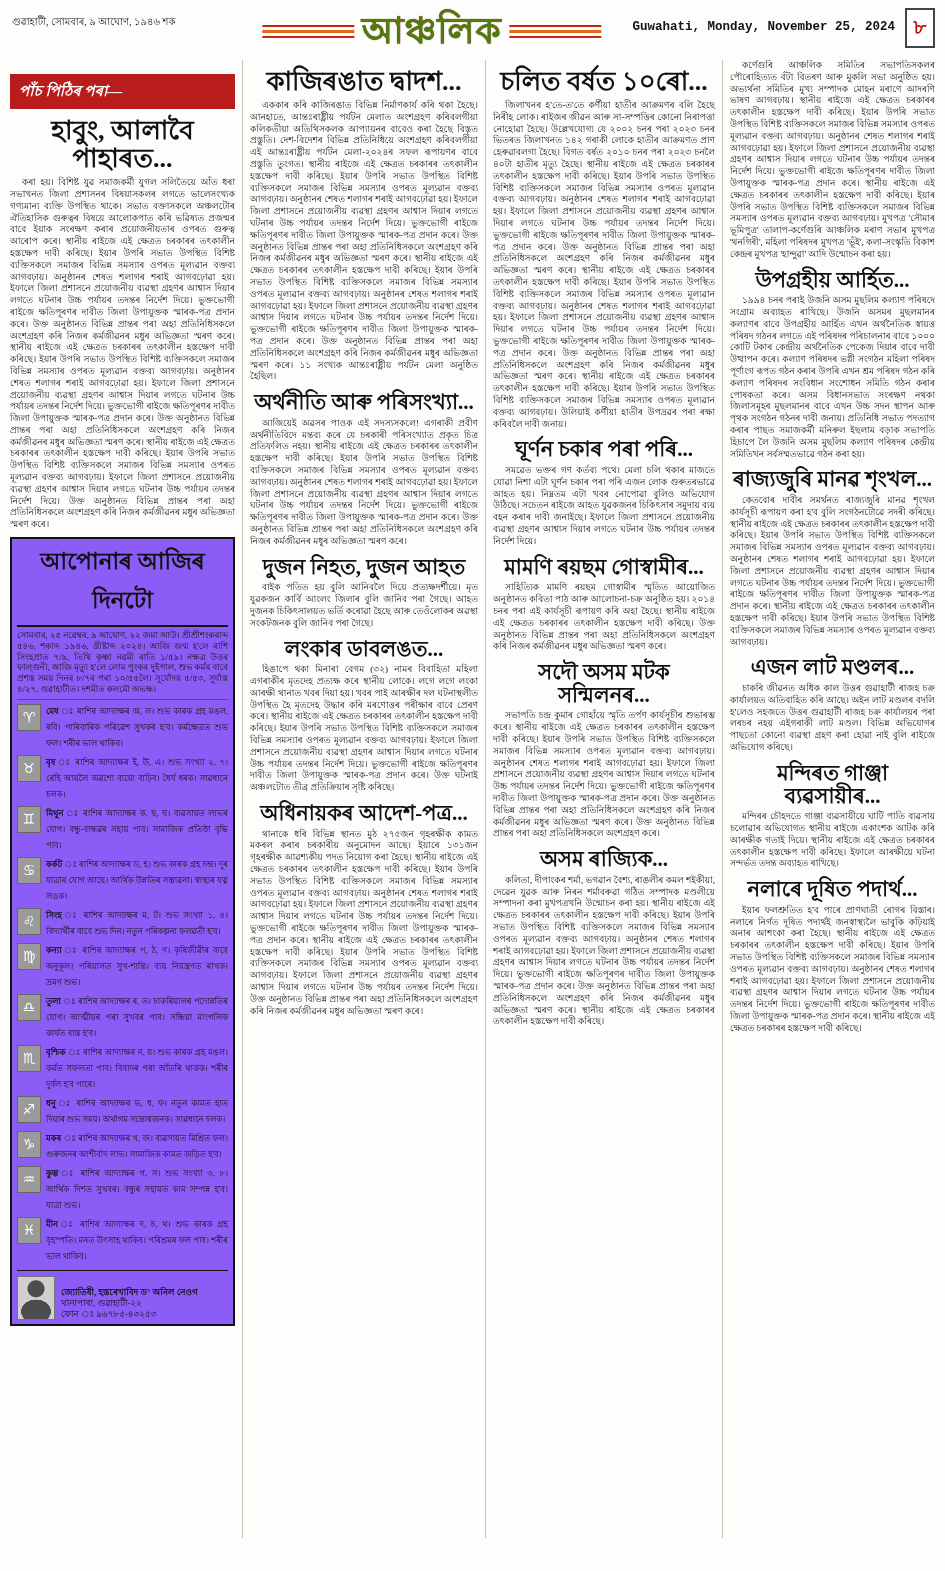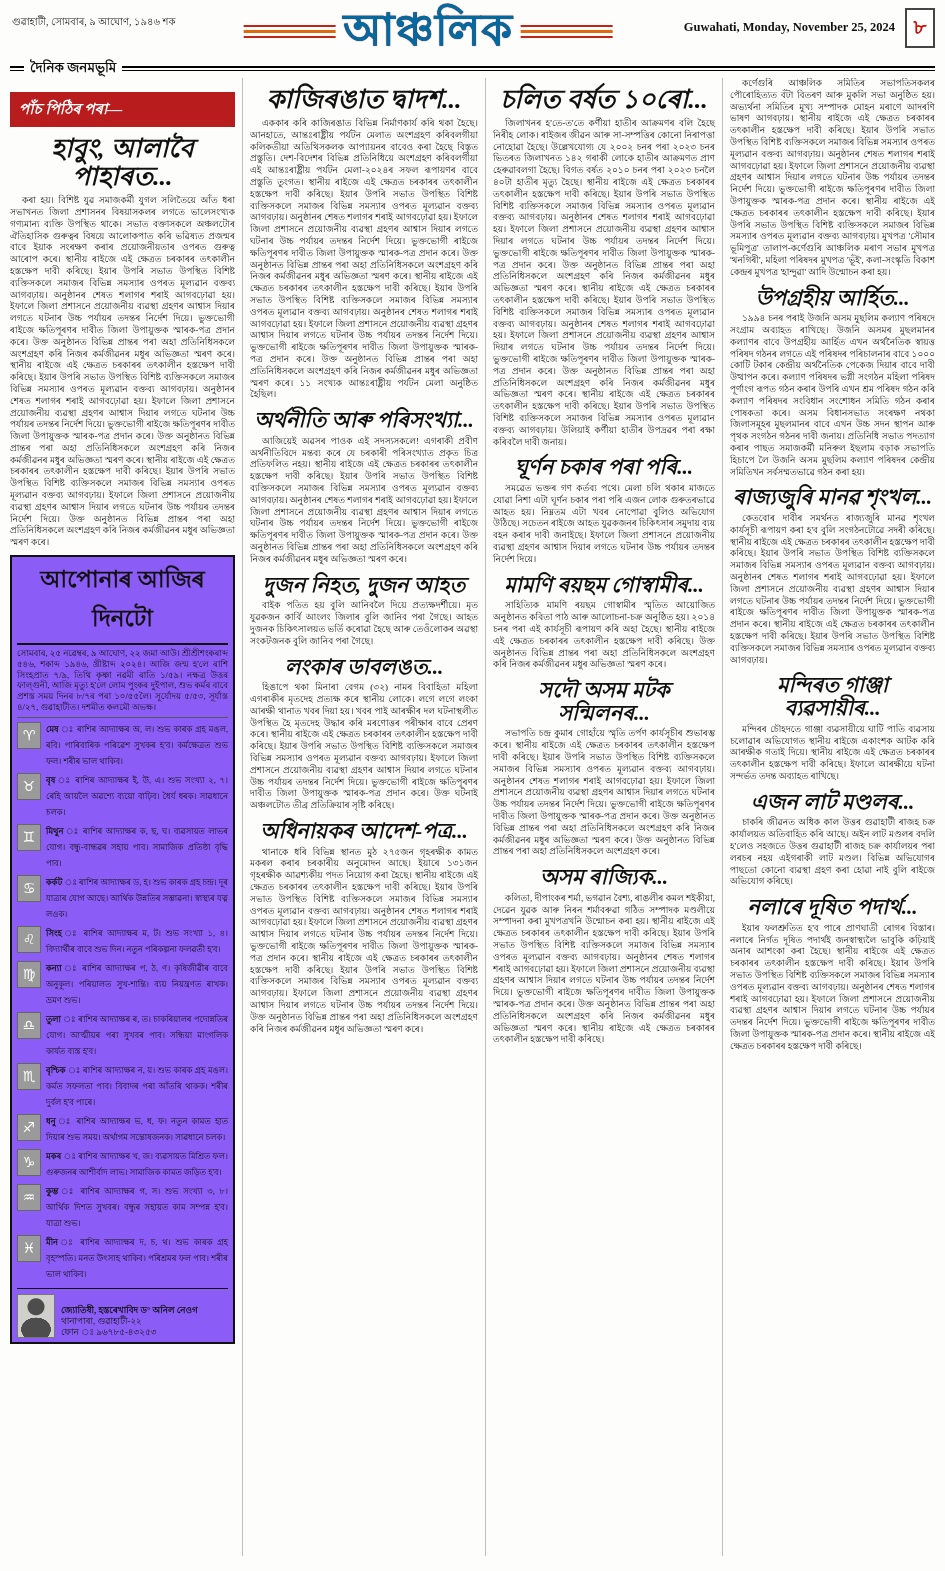--- a/index.html
+++ b/index.html
@@ -4,42 +4,42 @@
 <style>
   html,body{margin:0;padding:0;background:#e8e6e2;}
   .page{position:relative;width:945px;height:1571px;margin:0 auto;background:#fdfdfb;
         font-family:"Liberation Serif","DejaVu Sans",serif;color:#111;overflow:hidden;
         box-sizing:border-box;padding:6px 10px 24px 10px;}
   
   header.mast{position:relative;height:54px;}
   .dl-as{position:absolute;left:2px;top:8px;font-size:10px;color:#222;}
   .mast-center{position:absolute;left:50%;top:6px;transform:translateX(-62%);display:flex;align-items:center;gap:8px;}
   .mrule{width:92px;height:13px;background:linear-gradient(to bottom,#c22418 0 2px,transparent 2px 5px,#e06a10 5px 8px,transparent 8px 11px,#c22418 11px 13px);}
-  .mast-title{margin:0;font-size:44px;line-height:38px;font-weight:bold;color:#0369a1;
+  .mast-title{margin:0;font-size:36px;line-height:38px;font-weight:bold;color:#4d7c0f;
               text-shadow:0 0 1px #7a0c04;letter-spacing:1px;}
   .mast-right{position:absolute;right:0;top:2px;display:flex;align-items:flex-start;gap:10px;}
-  .dl-en{font-size:12.5px;font-weight:bold;margin-top:12px;}
+  .dl-en{font-size:12.5px;font-weight:bold;margin-top:12px;font-family:Liberation Mono, monospace;}
   .pagenum{display:flex;align-items:center;justify-content:center;width:26px;height:36px;
            border:2px solid #444;color:#c41408;font-size:20px;font-weight:bold;background:#fff;}
   
   .nameline{display:flex;align-items:center;gap:6px;height:16px;margin:0 0 2px 0;}
   .nrule{height:5px;border-top:2.5px solid #000;border-bottom:1px solid #000;box-sizing:border-box;}
   .w12{width:14px;}
   .grow{flex:1;}
   .pname{font-weight:bold;font-size:13.5px;white-space:nowrap;}
   
   .cols{display:flex;height:1478px;}
   .col{box-sizing:border-box;padding:0 7px;border-right:1px solid #c3c0ba;overflow:hidden;}
   .col:last-child{border-right:none;padding-right:0;}
   .col:first-child{padding-left:0;}
   .c1{width:233px;}
   .c2{width:243px;}
   .c3{width:237px;}
   .c4{width:212px;flex:1;}
-  .hl{font-weight:bold;text-align:center;margin:8px 0 4px 0;line-height:1.08;font-style:italic;}
+  .hl{font-weight:bold;text-align:center;margin:8px 0 4px 0;line-height:1.08;}
   .hl.lg{font-size:26px;}
   .hl.md{font-size:21px;}
   .body{font-size:9px;line-height:11.8px;text-align:justify;margin:0 0 3px 0;text-indent:12px;}
   
   .kicker{margin:14px 0 2px 0;background:#b91c1c;color:#fff;font-weight:bold;font-style:italic;
           font-size:15px;padding:5px 9px;}
   .horo{border:2px solid #111;margin-top:6px;padding:4px 5px;background:#8b5cf6;}
   .horo-title{margin:0 0 3px 0;font-size:23px;font-weight:bold;text-align:center;
               border-bottom:2px solid #111;padding-bottom:4px;}
   .horo-intro{font-size:8.6px;line-height:10.8px;text-align:justify;margin:0 0 4px 0;
@@ -69,25 +69,20 @@
       <span class="mrule"></span>
       <h1 class="mast-title">আঞ্চলিক</h1>
       <span class="mrule"></span>
     </div>
     <div class="mast-right">
       <span class="dl-en">Guwahati, Monday, November 25, 2024</span>
       <span class="pagenum">৮</span>
     </div>
   </header>
 
-  <div class="nameline">
-    <span class="nrule w12"></span>
-    <span class="pname">দৈনিক জনমভূমি</span>
-    <span class="nrule grow"></span>
-  </div>
 
   <main class="cols">
 
     <section class="col c1">
       <div class="kicker">পাঁচ পিঠিৰ পৰা—</div>
       <article>
         <h2 class="hl lg">হাবুং, আলাবৈ পাহাৰত...</h2>
         <p class="body">কৰা হয়। বিশিষ্ট যুৱ সমাজকৰ্মী যুগল সলিতৈয়ে আঁত ধৰা সভাখনত জিলা প্ৰশাসনৰ বিষয়াসকলৰ লগতে ভালেসংখ্যক গণ্যমান্য ব্যক্তি উপস্থিত থাকে। সভাত বক্তাসকলে অঞ্চলটোৰ ঐতিহাসিক গুৰুত্বৰ বিষয়ে আলোকপাত কৰি ভৱিষ্যত প্ৰজন্মৰ বাবে ইয়াক সংৰক্ষণ কৰাৰ প্ৰয়োজনীয়তাৰ ওপৰত গুৰুত্ব আৰোপ কৰে। স্থানীয় ৰাইজে এই ক্ষেত্ৰত চৰকাৰৰ তৎকালীন হস্তক্ষেপ দাবী কৰিছে। ইয়াৰ উপৰি সভাত উপস্থিত বিশিষ্ট ব্যক্তিসকলে সমাজৰ বিভিন্ন সমস্যাৰ ওপৰত মূল্যৱান বক্তব্য আগবঢ়ায়। অনুষ্ঠানৰ শেষত শলাগৰ শৰাই আগবঢ়োৱা হয়। ইফালে জিলা প্ৰশাসনে প্ৰয়োজনীয় ব্যৱস্থা গ্ৰহণৰ আশ্বাস দিয়াৰ লগতে ঘটনাৰ উচ্চ পৰ্যায়ৰ তদন্তৰ নিৰ্দেশ দিয়ে। ভুক্তভোগী ৰাইজে ক্ষতিপূৰণৰ দাবীত জিলা উপায়ুক্তক স্মাৰক-পত্ৰ প্ৰদান কৰে। উক্ত অনুষ্ঠানত বিভিন্ন প্ৰান্তৰ পৰা অহা প্ৰতিনিধিসকলে অংশগ্ৰহণ কৰি নিজৰ কৰ্মজীৱনৰ মধুৰ অভিজ্ঞতা স্মৰণ কৰে। স্থানীয় ৰাইজে এই ক্ষেত্ৰত চৰকাৰৰ তৎকালীন হস্তক্ষেপ দাবী কৰিছে। ইয়াৰ উপৰি সভাত উপস্থিত বিশিষ্ট ব্যক্তিসকলে সমাজৰ বিভিন্ন সমস্যাৰ ওপৰত মূল্যৱান বক্তব্য আগবঢ়ায়। অনুষ্ঠানৰ শেষত শলাগৰ শৰাই আগবঢ়োৱা হয়। ইফালে জিলা প্ৰশাসনে প্ৰয়োজনীয় ব্যৱস্থা গ্ৰহণৰ আশ্বাস দিয়াৰ লগতে ঘটনাৰ উচ্চ পৰ্যায়ৰ তদন্তৰ নিৰ্দেশ দিয়ে। ভুক্তভোগী ৰাইজে ক্ষতিপূৰণৰ দাবীত জিলা উপায়ুক্তক স্মাৰক-পত্ৰ প্ৰদান কৰে। উক্ত অনুষ্ঠানত বিভিন্ন প্ৰান্তৰ পৰা অহা প্ৰতিনিধিসকলে অংশগ্ৰহণ কৰি নিজৰ কৰ্মজীৱনৰ মধুৰ অভিজ্ঞতা স্মৰণ কৰে। স্থানীয় ৰাইজে এই ক্ষেত্ৰত চৰকাৰৰ তৎকালীন হস্তক্ষেপ দাবী কৰিছে। ইয়াৰ উপৰি সভাত উপস্থিত বিশিষ্ট ব্যক্তিসকলে সমাজৰ বিভিন্ন সমস্যাৰ ওপৰত মূল্যৱান বক্তব্য আগবঢ়ায়। ইফালে জিলা প্ৰশাসনে প্ৰয়োজনীয় ব্যৱস্থা গ্ৰহণৰ আশ্বাস দিয়াৰ লগতে ঘটনাৰ উচ্চ পৰ্যায়ৰ তদন্তৰ নিৰ্দেশ দিয়ে। উক্ত অনুষ্ঠানত বিভিন্ন প্ৰান্তৰ পৰা অহা প্ৰতিনিধিসকলে অংশগ্ৰহণ কৰি নিজৰ কৰ্মজীৱনৰ মধুৰ অভিজ্ঞতা স্মৰণ কৰে।</p>
       </article>
 
@@ -207,27 +202,27 @@
       </article>
       <article>
         <h2 class="hl md">উপগ্ৰহীয় আৰ্হিত...</h2>
         <p class="body">১৯৯৪ চনৰ পৰাই উজনি অসম মুছলিম কল্যাণ পৰিষদে সংগ্ৰাম অব্যাহত ৰাখিছে। উজনি অসমৰ মুছলমানৰ কল্যাণৰ বাবে উপগ্ৰহীয় আৰ্হিত এখন অৰ্থনৈতিক স্বায়ত্ত পৰিষদ গঠনৰ লগতে এই পৰিষদৰ পৰিচালনাৰ বাবে ১০০০ কোটি টকাৰ কেন্দ্ৰীয় অৰ্থনৈতিক পেকেজ দিয়াৰ বাবে দাবী উত্থাপন কৰে। কল্যাণ পৰিষদৰ ভগ্নী সংগঠন মহিলা পৰিষদ পূৰ্ণাংগ ৰূপত গঠন কৰাৰ উপৰি এখন শ্ৰম পৰিষদ গঠন কৰি কল্যাণ পৰিষদৰ সংবিধান সংশোধন সমিতি গঠন কৰাৰ পোষকতা কৰে। অসম বিধানসভাত সংৰক্ষণ নথকা জিলাসমূহৰ মুছলমানৰ বাবে এখন উচ্চ সদন স্থাপন আৰু পৃথক সংগঠন গঠনৰ দাবী জনায়। প্ৰতিনিধি সভাত পদত্যাগ কৰাৰ পাছত সমাজকৰ্মী মনিৰুল ইছলাম বড়াক সভাপতি হিচাপে লৈ উজনি অসম মুছলিম কল্যাণ পৰিষদৰ কেন্দ্ৰীয় সমিতিখন সৰ্বসম্মতভাৱে গঠন কৰা হয়।</p>
       </article>
       <article>
         <h2 class="hl md">ৰাজ্যজুৰি মানৱ শৃংখল...</h2>
         <p class="body">কেতবোৰ দাবীৰ সমৰ্থনত ৰাজ্যজুৰি মানৱ শৃংখল কাৰ্যসূচী ৰূপায়ণ কৰা হ'ব বুলি সংগঠনটোৱে সদৰী কৰিছে। স্থানীয় ৰাইজে এই ক্ষেত্ৰত চৰকাৰৰ তৎকালীন হস্তক্ষেপ দাবী কৰিছে। ইয়াৰ উপৰি সভাত উপস্থিত বিশিষ্ট ব্যক্তিসকলে সমাজৰ বিভিন্ন সমস্যাৰ ওপৰত মূল্যৱান বক্তব্য আগবঢ়ায়। অনুষ্ঠানৰ শেষত শলাগৰ শৰাই আগবঢ়োৱা হয়। ইফালে জিলা প্ৰশাসনে প্ৰয়োজনীয় ব্যৱস্থা গ্ৰহণৰ আশ্বাস দিয়াৰ লগতে ঘটনাৰ উচ্চ পৰ্যায়ৰ তদন্তৰ নিৰ্দেশ দিয়ে। ভুক্তভোগী ৰাইজে ক্ষতিপূৰণৰ দাবীত জিলা উপায়ুক্তক স্মাৰক-পত্ৰ প্ৰদান কৰে। স্থানীয় ৰাইজে এই ক্ষেত্ৰত চৰকাৰৰ তৎকালীন হস্তক্ষেপ দাবী কৰিছে। ইয়াৰ উপৰি সভাত উপস্থিত বিশিষ্ট ব্যক্তিসকলে সমাজৰ বিভিন্ন সমস্যাৰ ওপৰত মূল্যৱান বক্তব্য আগবঢ়ায়।</p>
       </article>
       <article>
+        <h2 class="hl md">এজন লাট মণ্ডলৰ...</h2>
+        <p class="body">চাকৰি জীৱনত অধিক কাল উত্তৰ গুৱাহাটী ৰাজহ চক্ৰ কাৰ্যালয়ত অতিবাহিত কৰি আছে। অইন লাট মণ্ডলৰ বদলি হ'লেও সহজতে উত্তৰ গুৱাহাটী ৰাজহ চক্ৰ কাৰ্যালয়ৰ পৰা লৰচৰ নহয় এইগৰাকী লাট মণ্ডল। বিভিন্ন অভিযোগৰ পাছতো কোনো ব্যৱস্থা গ্ৰহণ কৰা হোৱা নাই বুলি ৰাইজে অভিযোগ কৰিছে।</p>
+      </article>
+      <article>
         <h2 class="hl md">মন্দিৰত গাঞ্জা ব্যৱসায়ীৰ...</h2>
         <p class="body">মন্দিৰৰ চৌহদতে গাঞ্জা ব্যৱসায়ীয়ে ঘাটি পাতি ব্যৱসায় চলোৱাৰ অভিযোগত স্থানীয় ৰাইজে একাংশক আটক কৰি আৰক্ষীক গতাই দিয়ে। স্থানীয় ৰাইজে এই ক্ষেত্ৰত চৰকাৰৰ তৎকালীন হস্তক্ষেপ দাবী কৰিছে। ইফালে আৰক্ষীয়ে ঘটনা সন্দৰ্ভত তদন্ত অব্যাহত ৰাখিছে।</p>
       </article>
       <article>
-        <h2 class="hl md">এজন লাট মণ্ডলৰ...</h2>
-        <p class="body">চাকৰি জীৱনত অধিক কাল উত্তৰ গুৱাহাটী ৰাজহ চক্ৰ কাৰ্যালয়ত অতিবাহিত কৰি আছে। অইন লাট মণ্ডলৰ বদলি হ'লেও সহজতে উত্তৰ গুৱাহাটী ৰাজহ চক্ৰ কাৰ্যালয়ৰ পৰা লৰচৰ নহয় এইগৰাকী লাট মণ্ডল। বিভিন্ন অভিযোগৰ পাছতো কোনো ব্যৱস্থা গ্ৰহণ কৰা হোৱা নাই বুলি ৰাইজে অভিযোগ কৰিছে।</p>
-      </article>
-      <article>
         <h2 class="hl md">নলাৰে দূষিত পদাৰ্থ...</h2>
         <p class="body">ইয়াৰ ফলশ্ৰুতিত হ'ব পাৰে প্ৰাণঘাতী ৰোগৰ বিস্তাৰ। নলাৰে নিৰ্গত দূষিত পদাৰ্থই জনস্বাস্থ্যলৈ ভাবুকি কঢ়িয়াই অনাৰ আশংকা কৰা হৈছে। স্থানীয় ৰাইজে এই ক্ষেত্ৰত চৰকাৰৰ তৎকালীন হস্তক্ষেপ দাবী কৰিছে। ইয়াৰ উপৰি সভাত উপস্থিত বিশিষ্ট ব্যক্তিসকলে সমাজৰ বিভিন্ন সমস্যাৰ ওপৰত মূল্যৱান বক্তব্য আগবঢ়ায়। অনুষ্ঠানৰ শেষত শলাগৰ শৰাই আগবঢ়োৱা হয়। ইফালে জিলা প্ৰশাসনে প্ৰয়োজনীয় ব্যৱস্থা গ্ৰহণৰ আশ্বাস দিয়াৰ লগতে ঘটনাৰ উচ্চ পৰ্যায়ৰ তদন্তৰ নিৰ্দেশ দিয়ে। ভুক্তভোগী ৰাইজে ক্ষতিপূৰণৰ দাবীত জিলা উপায়ুক্তক স্মাৰক-পত্ৰ প্ৰদান কৰে। স্থানীয় ৰাইজে এই ক্ষেত্ৰত চৰকাৰৰ হস্তক্ষেপ দাবী কৰিছে।</p>
       </article>
     </section>
 
   </main>
 </div>
 
 </body></html>

